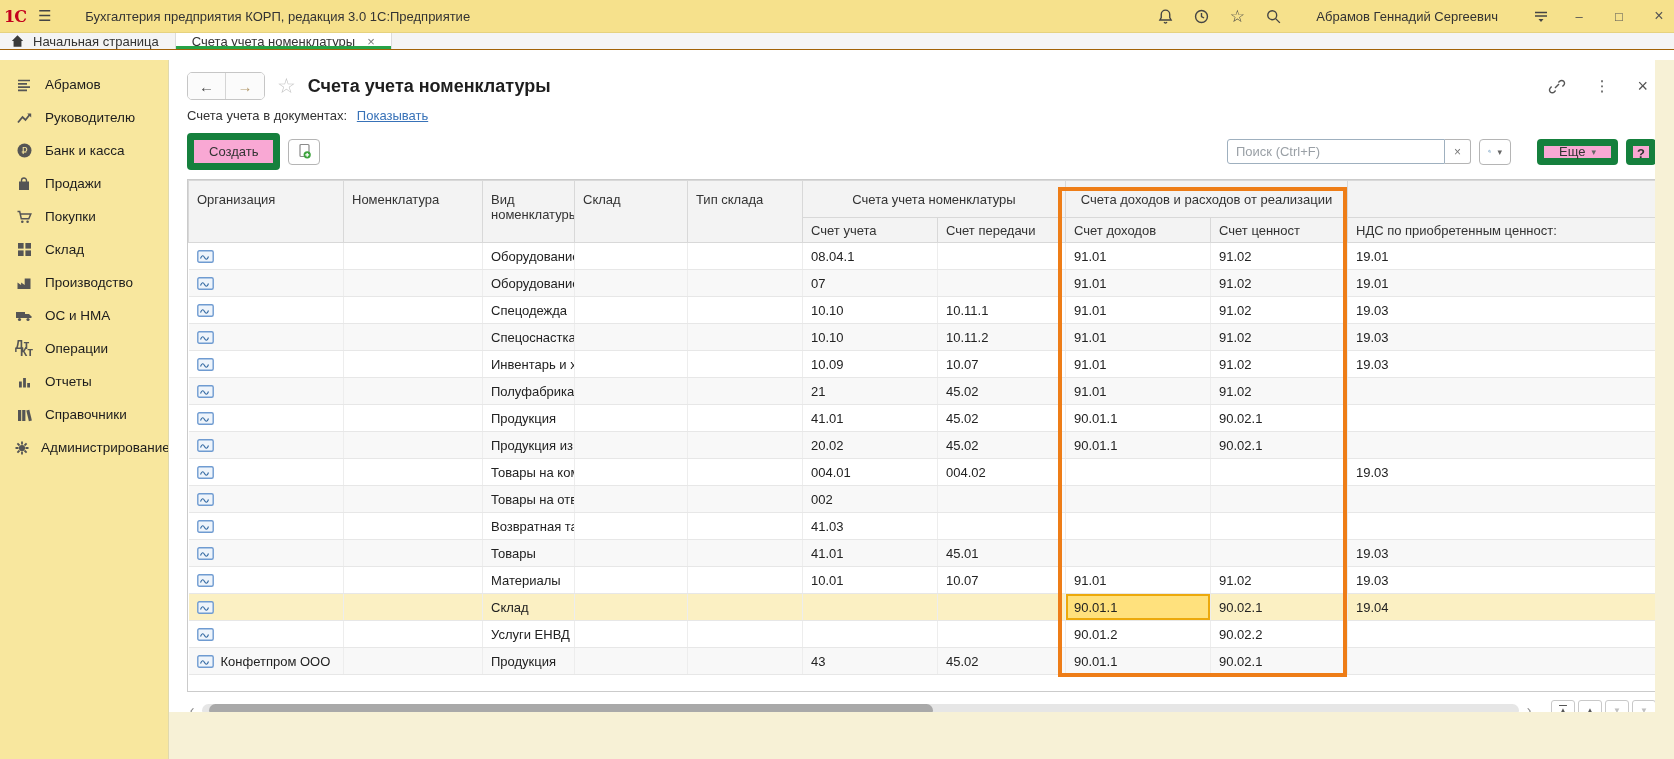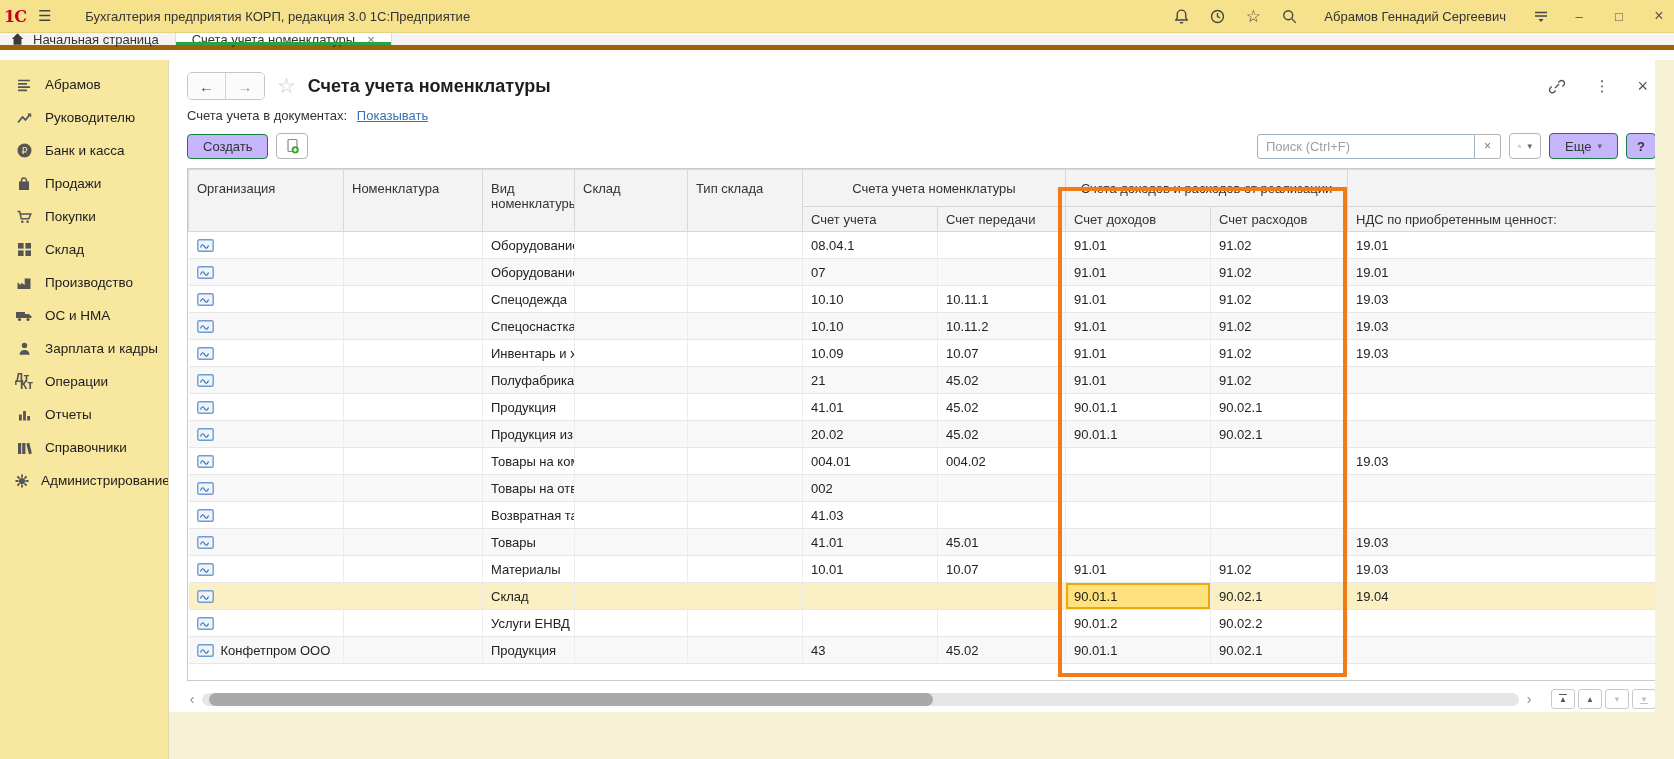--- a/index.html
+++ b/index.html
@@ -8,25 +8,25 @@
   #root { position:relative; width:1674px; height:759px; overflow:hidden; }
 
   
   .titlebar { height:33px; background:#f6e18c; display:flex; align-items:center; padding:0 4px; gap:12px; border-bottom:1px solid #e6d27e; }
   .logo { color:#c4001d; font-weight:bold; font-size:16px; font-family:"DejaVu Serif", serif; letter-spacing:-1px; }
   .hamburger { font-size:15px; color:#444; cursor:pointer; }
   .win-title { font-size:13px; color:#333; margin-left:22px; }
   .titlebar-right { margin-left:auto; display:flex; align-items:center; gap:18px; }
   .tb-icon { width:18px; height:18px; display:inline-flex; align-items:center; justify-content:center; color:#444; cursor:pointer; }
   .tb-icon svg { display:block; }
-  .username { font-size:13px; color:#333; margin:0 8px; cursor:pointer; }
+  .username { font-size:13px; color:#333; margin:0 16px; cursor:pointer; }
   .winbtn { font-size:13px; color:#555; width:22px; text-align:center; cursor:pointer; }
 
   
-  .tabbar { height:17px; background:#f4f4f4; border-bottom:5px solid #a16207; display:flex; align-items:stretch; }
+  .tabbar { height:17px; background:#f4f4f4; border-bottom:1px solid #a16207; display:flex; align-items:stretch; }
   .tab { display:flex; align-items:center; gap:8px; padding:0 16px; border-right:1px solid #dcdcdc; font-size:13px; color:#333; cursor:pointer; position:relative; }
   .tab.home { padding-left:10px; }
   .tab.active { background:#fff; }
   .tab.active::after { content:""; position:absolute; left:0; right:0; bottom:0; height:3px; background:#27a347; }
   .tab .close-x { color:#777; font-size:13px; margin-left:4px; }
 
   
   .sidebar { position:absolute; left:0; top:60px; width:168px; height:699px; background:#f8e79e; padding-top:8px; }
   .side-item { height:33px; display:flex; align-items:center; gap:11px; padding-left:14px; cursor:pointer; color:#1d1d1d; font-size:13.5px; }
   .side-item .ic { width:20px; display:inline-flex; justify-content:center; }
@@ -47,30 +47,30 @@
   .nav-btn.fwd { color:#b49a6d; }
   .fav-star { font-size:21px; color:#c5c5c5; cursor:pointer; line-height:20px; }
   .page-title { font-size:18px; font-weight:bold; color:#1e1e1e; }
   .head-icons { margin-left:auto; display:flex; align-items:center; gap:28px; padding-right:8px; color:#555; }
   .head-icons .hi { cursor:pointer; font-size:15px; display:inline-flex; align-items:center; }
 
   .docs-line { margin:5px 18px 0 18px; font-size:13px; color:#333; }
   .docs-line a { color:#3872b8; text-decoration:underline; cursor:pointer; margin-left:6px; }
 
   .toolbar { margin:10px 18px 0 18px; width:1469px; display:flex; align-items:center; gap:8px; }
-  .btn { border:1px solid #15803d; border-radius:4px; background:#c4b5fd; font-size:13px; color:#333; padding:4px 15px; cursor:pointer; font-family:"Liberation Sans", sans-serif; }
+  .btn { border:7px solid #15803d; border-radius:4px; background:#f9a8d4; font-size:13px; color:#333; padding:4px 15px; cursor:pointer; font-family:"Liberation Sans", sans-serif; }
   .icon-btn { border:1px solid #b5b5b5; border-radius:4px; background:#fff; width:32px; height:26px; display:flex; align-items:center; justify-content:center; cursor:pointer; }
   .toolbar-right { margin-left:auto; display:flex; align-items:center; gap:8px; }
   .search-wrap { display:flex; align-items:center; }
   .search-input { width:218px; height:25px; border:1px solid #9fb0bf; border-radius:3px 0 0 3px; padding:0 8px; font-size:13px; color:#333; font-family:"Liberation Sans", sans-serif; }
   .search-input::placeholder { color:#9aa0a6; }
   .search-clear { width:26px; height:25px; border:1px solid #b5b5b5; border-left:none; background:#fff; border-radius:0 3px 3px 0; color:#777; font-size:12px; cursor:pointer; }
   .mag-btn { display:flex; align-items:center; gap:6px; padding:0 8px; height:26px; }
   .caret { font-size:9px; color:#666; }
-  .more-btn { display:flex; align-items:center; gap:6px; height:26px; }
+  .more-btn { display:flex; align-items:center; gap:6px; height:26px;margin-left:18px; }
   .help-btn { width:30px; height:26px; padding:0; font-weight:bold; color:#333; }
 
   
   .grid-box { margin:9px 0 0 18px; width:1469px; height:513px; border:1px solid #cbcbcb; overflow:hidden; background:#fff; }
   table { border-collapse:collapse; table-layout:fixed; width:1469px; }
   th { background:#f3f3f3; border:1px solid #d8d8d8; font-weight:normal; font-size:13px; color:#333; padding:4px 8px; text-align:left; white-space:nowrap; overflow:hidden; }
   th.group { text-align:center; height:37px; }
   th.span2 { vertical-align:top; padding-top:11px; }
   thead tr:last-child th { height:25px; }
   td { border-right:1px solid #ededed; border-bottom:1px solid #e7e7e7; padding:0 8px; font-size:13px; color:#222; height:27px; white-space:nowrap; overflow:hidden; }
@@ -217,29 +217,20 @@
     <div class="side-item">
       <span class="ic">
           <svg width="18" height="15" viewBox="0 0 18 15">
             <rect x="1" y="4" width="9" height="6" fill="#555"></rect>
             <path d="M10 6h4l2.5 2.5V10H10z" fill="#555"></path>
             <circle cx="4.5" cy="11.5" r="1.6" fill="#555"></circle>
             <circle cx="13" cy="11.5" r="1.6" fill="#555"></circle>
           </svg>
         </span>
       <span>ОС и НМА</span>
-    </div>
-    <div class="side-item">
-      <span class="ic">
-          <svg width="15" height="15" viewBox="0 0 15 15">
-            <circle cx="7.5" cy="4.4" r="2.7" fill="#555"></circle>
-            <path d="M2.5 13.7c0-3.1 2.2-4.7 5-4.7s5 1.6 5 4.7z" fill="#555"></path>
-          </svg>
-        </span>
-      <span>Зарплата и кадры</span>
     </div>
     <div class="side-item">
       <span class="ic">
           <span class="dtkt">
             <i>Дт</i>
             <i>Кт</i>
           </span>
         </span>
       <span>Операции</span>
     </div>
@@ -352,21 +343,21 @@
             <th rowspan="2" class="span2">Склад</th>
             <th rowspan="2" class="span2">Тип склада</th>
             <th colspan="2" class="group">Счета учета номенклатуры</th>
             <th colspan="2" class="group">Счета доходов и расходов от реализации</th>
             <th class="group"></th>
           </tr>
           <tr>
             <th>Счет учета</th>
             <th>Счет передачи</th>
             <th>Счет доходов</th>
-            <th>Счет расходов</th>
+            <th>Счет ценност</th>
             <th>НДС по приобретенным ценност:</th>
           </tr>
         </thead>
         <tbody>
             <tr>
               <td>
                 <span class="cellflex">
                   <svg width="17" height="13" viewBox="0 0 17 13">
                     <rect x="0.8" y="0.8" width="15.4" height="11.4" rx="1.5" fill="#eef4fb" stroke="#6f9bd1" stroke-width="1.4"></rect>
                     <path d="M3.5 8.5c1.3-3.5 2.7-3.5 4-1s2.7 2.5 4-1" fill="none" stroke="#3a6ea5" stroke-width="1.2"></path>

